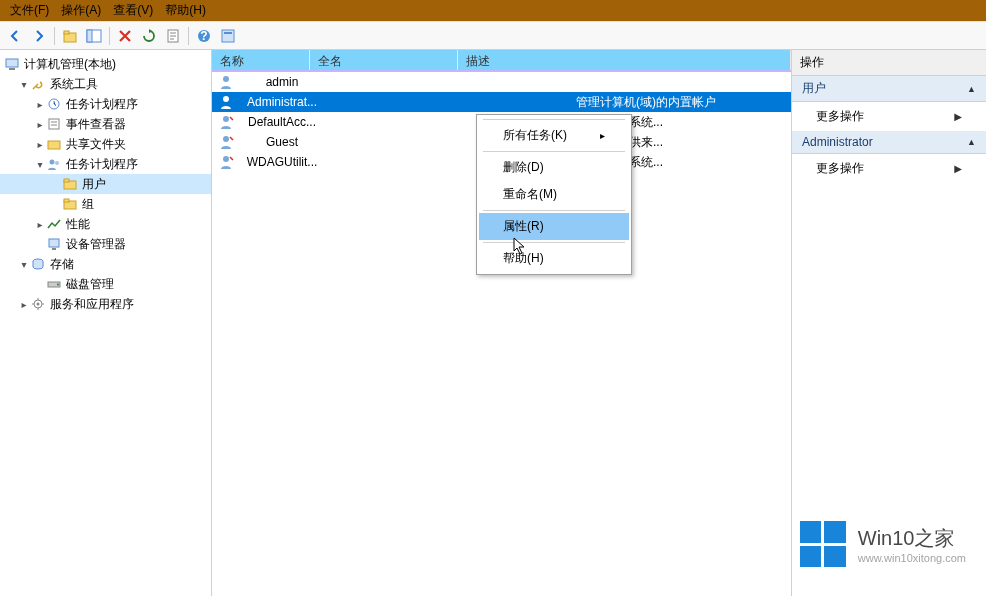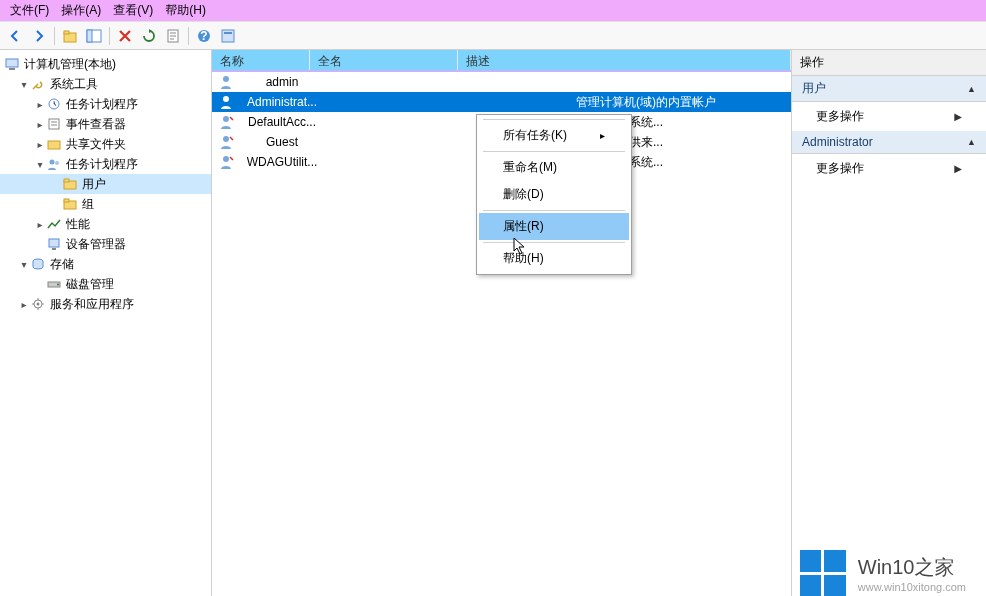--- a/index.html
+++ b/index.html
@@ -1,18 +1,18 @@
 <!DOCTYPE html>
 <html><head>
 <meta charset="utf-8">
 <style>
 * { box-sizing: border-box; margin: 0; padding: 0; font-family: "Microsoft YaHei", "Segoe UI", sans-serif; font-size: 12px; }
 body { width: 986px; height: 596px; background: #fff; overflow: hidden; position: relative; }
 
-.menubar { height: 22px; background: #f0abfc; display: flex; align-items: center; padding: 0 4px; border-bottom: 1px solid #e0e0e0; }
+.menubar { height: 22px; background: #a16207; display: flex; align-items: center; padding: 0 4px; border-bottom: 1px solid #e0e0e0; }
 .menubar span { padding: 2px 6px; cursor: default; }
 
 .toolbar { height: 28px; background: #f8f8f8; display: flex; align-items: center; padding: 0 4px; gap: 2px; border-bottom: 1px solid #d0d0d0; }
 .tb-btn { width: 22px; height: 22px; display: flex; align-items: center; justify-content: center; border: 1px solid transparent; }
 .tb-sep { width: 1px; height: 18px; background: #ccc; margin: 0 2px; }
 
 .content { display: flex; height: calc(100% - 50px); }
 .left-pane { width: 212px; border-right: 1px solid #d0d0d0; overflow: auto; padding: 4px 0; }
 .center-pane { flex: 1; display: flex; flex-direction: column; border-right: 1px solid #d0d0d0; }
 .right-pane { width: 194px; background: #fff; }
@@ -45,21 +45,21 @@
 .actions-item { padding: 6px 24px; display: flex; justify-content: space-between; align-items: center; cursor: default; }
 .chevron-up { font-size: 9px; color: #333; }
 .arrow-r { font-size: 10px; color: #333; }
 
 .context-menu { position: absolute; left: 476px; top: 114px; width: 156px; background: #fff; border: 1px solid #a0a0a0; box-shadow: 2px 2px 4px rgba(0,0,0,0.25); z-index: 100; padding: 2px; }
 .ctx-item { padding: 5px 24px; cursor: default; display: flex; justify-content: space-between; align-items: center; }
 .ctx-item:hover, .ctx-item.hover { background: #91c9f7; }
 .ctx-sep { height: 1px; background: #d0d0d0; margin: 2px 4px; }
 .ctx-arrow { font-size: 10px; }
 
-.watermark { position: absolute; right: 20px; bottom: 0; display: flex; align-items: center; gap: 12px; opacity: 0.9; }
+.watermark { position: absolute; right: 20px; bottom: 29px; display: flex; align-items: center; gap: 12px; opacity: 0.9; }
 .wm-logo { width: 46px; height: 46px; display: grid; grid-template: 1fr 1fr / 1fr 1fr; gap: 3px; }
 .wm-logo div { background: #0078d7; }
 .wm-text .t1 { font-size: 20px; font-weight: 500; color: #333; }
 .wm-text .t2 { font-size: 11px; color: #999; }
 
 .cursor { position: absolute; left: 513px; top: 237px; z-index: 200; pointer-events: none; }
 
 svg { display: block; }
 </style>
 </head>
@@ -352,24 +352,24 @@
 </div>
 
 <div class="context-menu">
   <div class="ctx-sep"></div>
   <div class="ctx-item">
     <span>所有任务(K)</span>
     <span class="ctx-arrow">▸</span>
   </div>
   <div class="ctx-sep"></div>
   <div class="ctx-item">
+      <span>删除(D)</span>
+    </div>
+  <div class="ctx-item">
       <span>重命名(M)</span>
-    </div>
-  <div class="ctx-item">
-      <span>删除(D)</span>
     </div>
   <div class="ctx-sep"></div>
   <div class="ctx-item hover">
       <span>属性(R)</span>
     </div>
   <div class="ctx-sep"></div>
   <div class="ctx-item">
       <span>帮助(H)</span>
     </div>
 </div>

